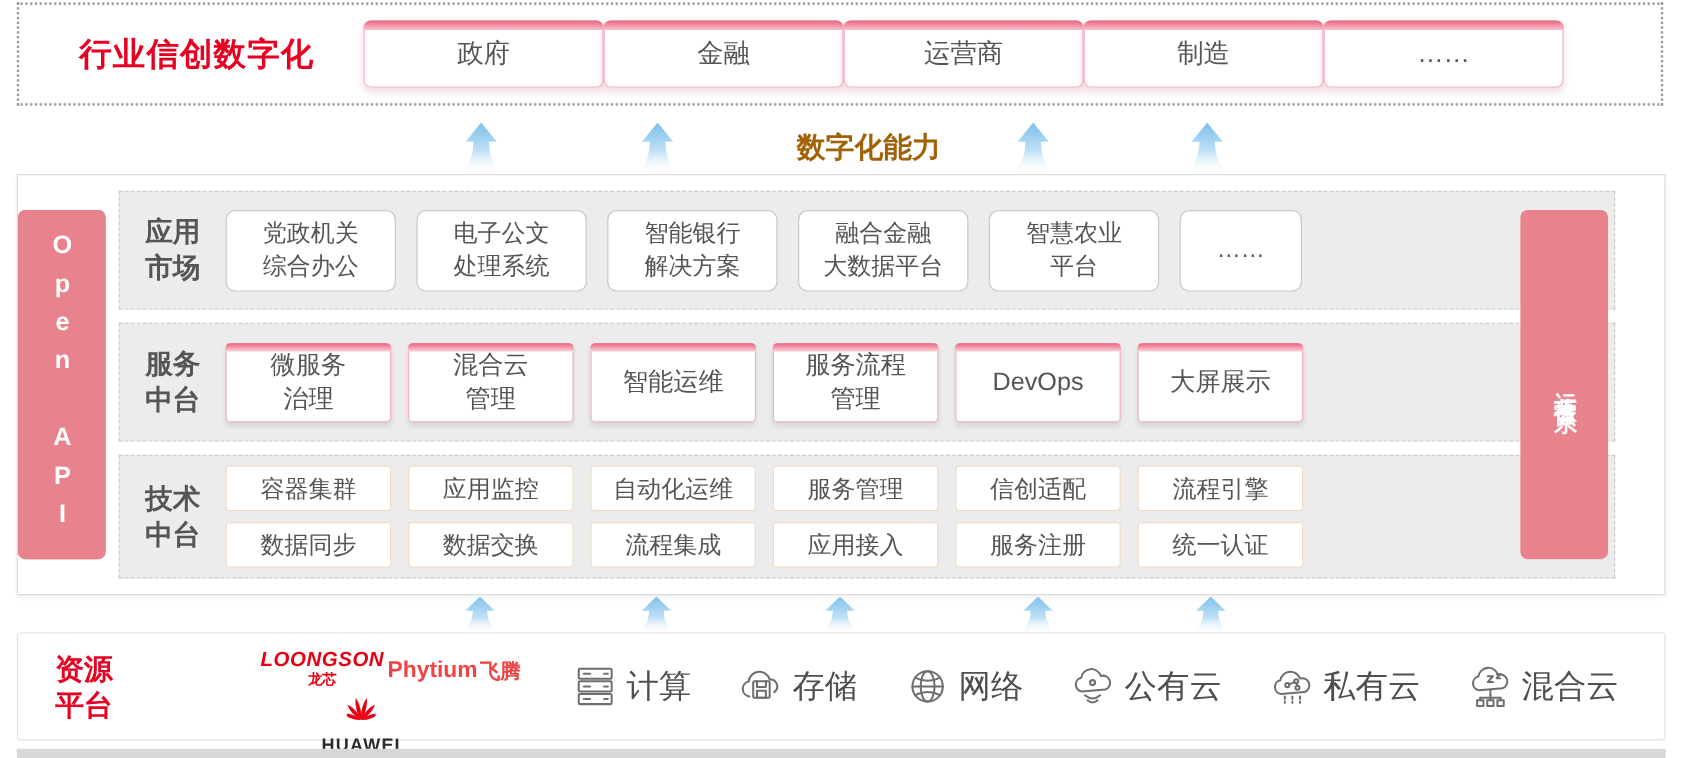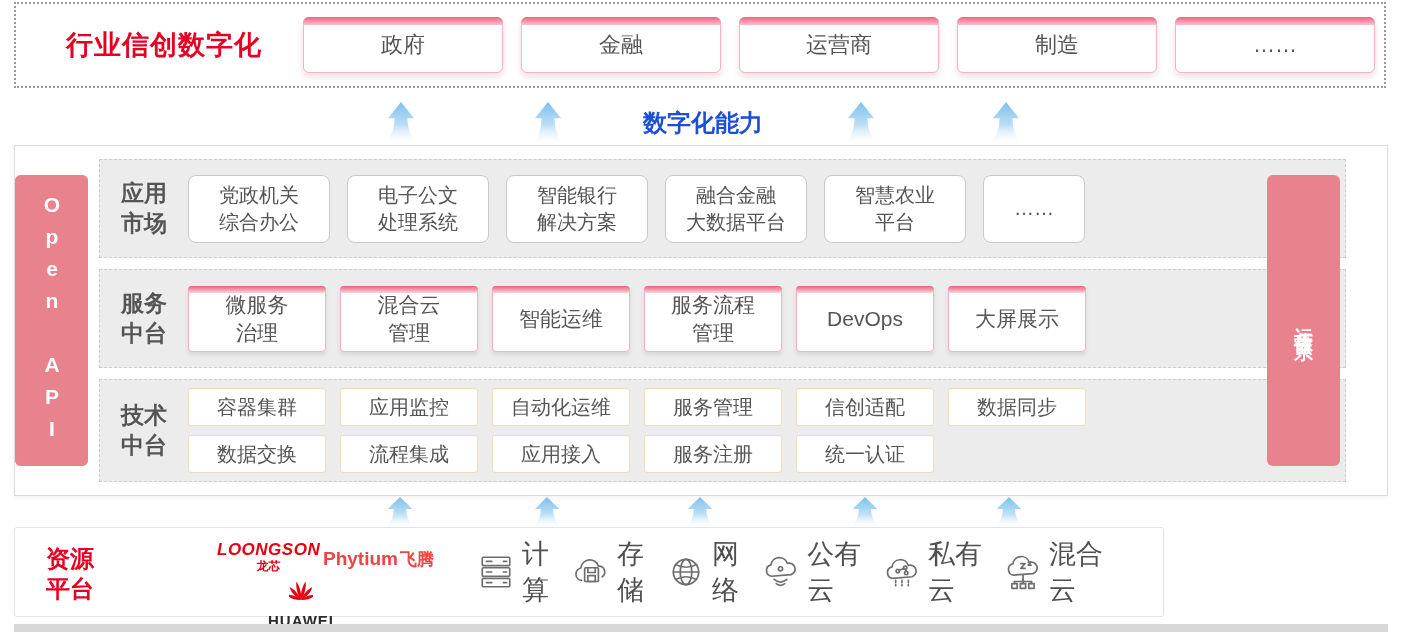--- a/index.html
+++ b/index.html
@@ -9,43 +9,43 @@
   }
   .canvas { position:relative; width:1402px; height:632px; background:#fff; overflow:hidden; }
   .ml { white-space:pre-line; }
 
   
   .top-banner {
     position:absolute; left:14px; top:2px; width:1372px; height:86px;
     border:2px dotted #9b9b9b; display:flex; align-items:center; background:#fff;
   }
   .top-title { margin-left:50px; width:237px; font-size:27px; font-weight:bold; color:#e60021; letter-spacing:1px; }
-  .tag-list { display:flex; gap:18px; }
+  .tag-list { display:flex; }
   .tag {
     position:relative; width:200px; height:56px; background:#fff;
     border:1px solid #f5b3c0; border-radius:6px;
     display:flex; align-items:center; justify-content:center;
     font-size:22px; color:#555; box-shadow:0 4px 6px rgba(205,140,155,0.28);
   }
   .tag::before {
     content:""; position:absolute; top:-1px; left:-1px; right:-1px; height:8px;
     border-radius:6px 6px 0 0; background:linear-gradient(180deg,#ec6480,#f8c0cd);
   }
   .artifact-corner {
     position:absolute; left:32px; top:2px; width:15px; height:10px;
     border-top:3px solid #e2606e; border-left:3px solid #e2606e; border-top-left-radius:7px;
   }
 
   
   .arrow { position:absolute; width:36px; height:42px; }
   .arrow svg { display:block; width:100%; height:100%; }
   .arrow.sm { width:34px; height:31px; }
   .cap-label {
-    position:absolute; left:622px; top:107px; width:162px; text-align:center;
-    font-size:24px; font-weight:bold; color:#1d4ed8;
+    position:absolute; left:622px; top:107px; width:162px; text-align:right;
+    font-size:24px; font-weight:bold; color:#a16207;
   }
 
   
   .main-box {
     position:absolute; left:14px; top:145px; width:1374px; height:351px;
     border:1px solid #dcdcdc; background:#fff; box-shadow:0 2px 5px rgba(0,0,0,0.05);
   }
   .vertical-title-wrap {
     position:absolute; left:24px; top:0; bottom:0; width:58px;
     display:flex; align-items:center; justify-content:center;
@@ -93,21 +93,21 @@
     display:flex; align-items:center; justify-content:center;
     writing-mode:vertical-rl; text-orientation:upright;
     font-size:21px; letter-spacing:9px;
   }
   .bar:nth-of-type(1) { left:1084px; }
   .bar:nth-of-type(2) { left:1168px; }
   .bar:nth-of-type(3) { left:1252px; text-orientation:mixed; font-size:19px; letter-spacing:5px; font-family:"Liberation Sans",sans-serif; }
 
   
   .res-box {
-    position:absolute; left:14px; top:527px; width:1150px; height:90px;
+    position:absolute; left:14px; top:527px; width:1374px; height:90px;
     border:1px solid #e3e3e3; border-radius:3px; background:#fff;
   }
   .res-label {
     position:absolute; left:31px; top:16px; font-size:24px; font-weight:bold;
     color:#e60021; line-height:1.25;
   }
   .vendor-loongson { position:absolute; left:202px; top:12px; text-align:center; color:#e60012; }
   .vendor-loongson .name { font-style:italic; font-weight:800; font-size:17px; letter-spacing:0.5px; }
   .vendor-loongson .sub { font-size:12px; font-weight:bold; margin-top:-2px; }
   .vendor-phytium { position:absolute; left:308px; top:20px; color:#ef4444; display:flex; align-items:flex-start; gap:2px; }
@@ -222,20 +222,21 @@
 
       <div class="row tall">
         <div class="row-label ml">技术
 中台</div>
         <div class="tech-grid">
           <div class="tech-box">容器集群</div>
           <div class="tech-box">应用监控</div>
           <div class="tech-box">自动化运维</div>
           <div class="tech-box">服务管理</div>
           <div class="tech-box">信创适配</div>
+          <div class="tech-box">流程引擎</div>
           <div class="tech-box">数据同步</div>
           <div class="tech-box">数据交换</div>
           <div class="tech-box">流程集成</div>
           <div class="tech-box">应用接入</div>
           <div class="tech-box">服务注册</div>
           <div class="tech-box">统一认证</div>
         </div>
       </div>
     </div>
 

